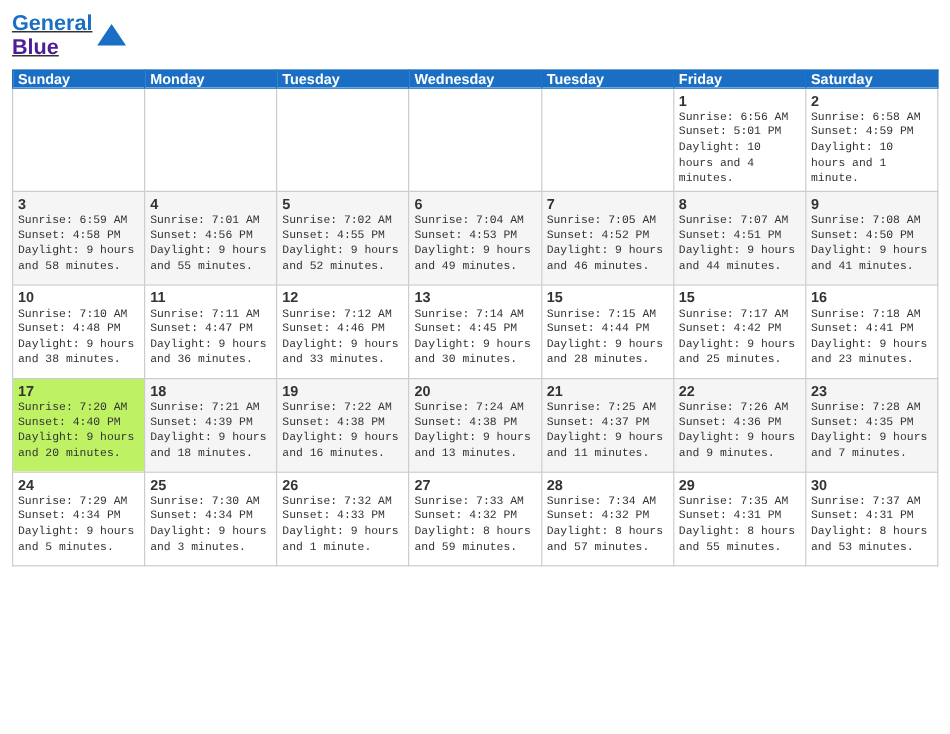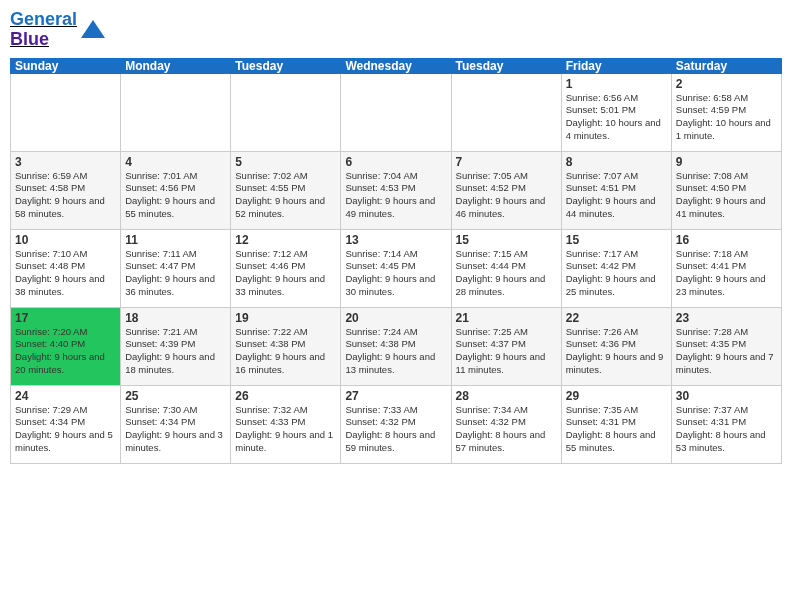--- a/index.html
+++ b/index.html
@@ -80,20 +80,21 @@
       font-size: 12px;
       font-weight: bold;
       color: #333;
       display: block;
       margin-bottom: 1px;
     }
     .day-info {
       font-size: 9.5px;
       line-height: 1.35;
       color: #333;
+      font-family: Liberation Mono, monospace;
     }
     .empty-cell {
       background: #fff !important;
     }
   </style>
 </head>
 <body>
 
 <div class="header-area">
   <div class="logo">
@@ -195,21 +196,21 @@
         <td>
           <span class="day-num">15</span>
           <div class="day-info">Sunrise: 7:17 AM<br>Sunset: 4:42 PM<br>Daylight: 9 hours and 25 minutes.</div>
         </td>
         <td>
           <span class="day-num">16</span>
           <div class="day-info">Sunrise: 7:18 AM<br>Sunset: 4:41 PM<br>Daylight: 9 hours and 23 minutes.</div>
         </td>
       </tr>
       <tr>
-        <td style="background: #22c55e;">
+        <td style="background: #bef264;">
           <span class="day-num">17</span>
           <div class="day-info">Sunrise: 7:20 AM<br>Sunset: 4:40 PM<br>Daylight: 9 hours and 20 minutes.</div>
         </td>
         <td style="background: rgb(245, 245, 245);">
           <span class="day-num">18</span>
           <div class="day-info">Sunrise: 7:21 AM<br>Sunset: 4:39 PM<br>Daylight: 9 hours and 18 minutes.</div>
         </td>
         <td style="background: rgb(245, 245, 245); margin-left: 23px;">
           <span class="day-num">19</span>
           <div class="day-info">Sunrise: 7:22 AM<br>Sunset: 4:38 PM<br>Daylight: 9 hours and 16 minutes.</div>

